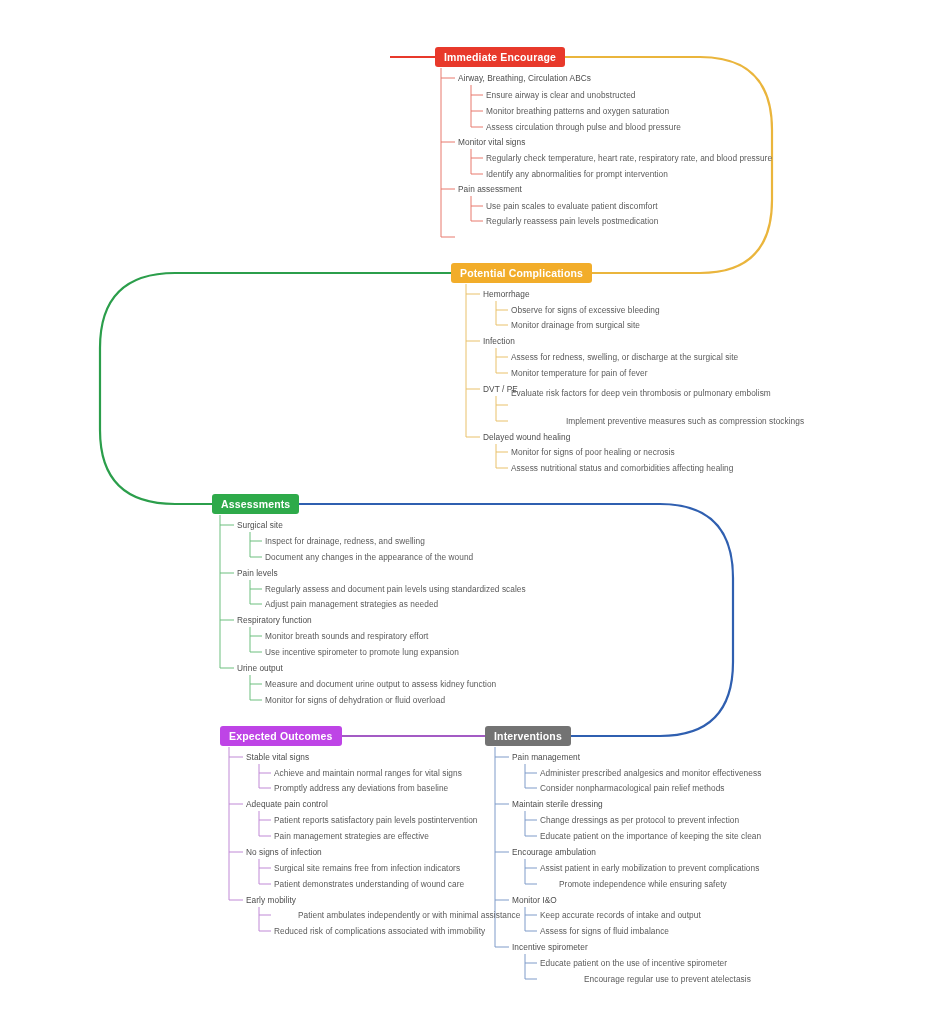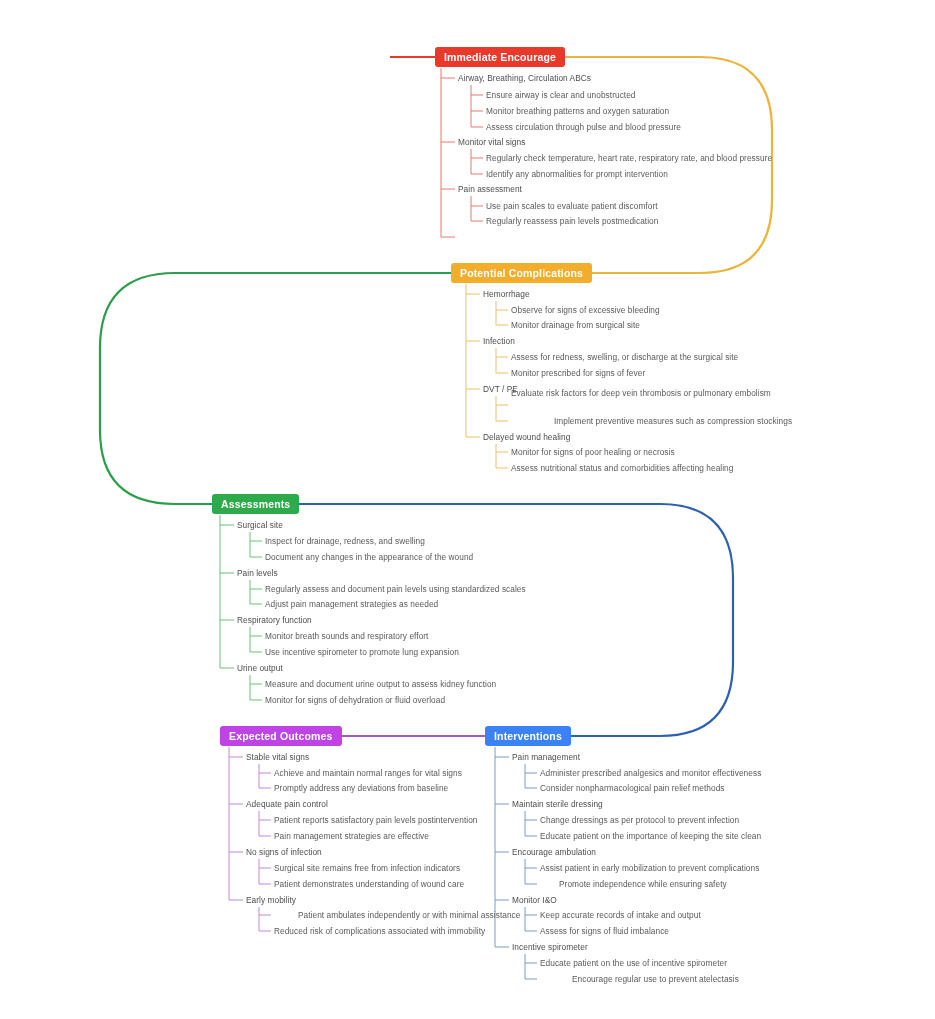--- a/index.html
+++ b/index.html
@@ -185,21 +185,21 @@
 
   <div class="chip" id="chip-0" style="left: 435px; top: 47px; background: rgb(232, 57, 43);">
     <span>Immediate Encourage</span>
   </div>
   <div class="chip" id="chip-1" style="left: 451px; top: 263px; background: rgb(242, 173, 42);">
     <span>Potential Complications</span>
   </div>
   <div class="chip" id="chip-2" style="left: 212px; top: 494px; background: rgb(46, 170, 74);">
     <span>Assessments</span>
   </div>
-  <div class="chip" id="chip-3" style="left: 485px; top: 726px; background: #3b82f6; text-align: right;">
+  <div class="chip" id="chip-3" style="left: 485px; top: 726px; background: #737373; text-align: right;">
     <span>Interventions</span>
   </div>
   <div class="chip" id="chip-4" style="left: 220px; top: 726px; background: rgb(190, 68, 230);">
     <span>Expected Outcomes</span>
   </div>
 
   <div id="labels">
       <div class="topic" style="left: 458px; top: 73px;">Airway, Breathing, Circulation ABCs</div>
       <div class="subtopic" style="left: 486px; top: 90px;">Ensure airway is clear and unobstructed</div>
       <div class="subtopic" style="left: 486px; top: 106px;">Monitor breathing patterns and oxygen saturation</div>
@@ -208,24 +208,24 @@
       <div class="subtopic" style="left: 486px; top: 153px;">Regularly check temperature, heart rate, respiratory rate, and blood pressure</div>
       <div class="subtopic" style="left: 486px; top: 169px;">Identify any abnormalities for prompt intervention</div>
       <div class="topic" style="left: 458px; top: 184px;">Pain assessment</div>
       <div class="subtopic" style="left: 486px; top: 201px;">Use pain scales to evaluate patient discomfort</div>
       <div class="subtopic" style="left: 486px; top: 216px;">Regularly reassess pain levels postmedication</div>
       <div class="topic" style="left: 483px; top: 289px;">Hemorrhage</div>
       <div class="subtopic" style="left: 511px; top: 305px;">Observe for signs of excessive bleeding</div>
       <div class="subtopic" style="left: 511px; top: 320px;">Monitor drainage from surgical site</div>
       <div class="topic" style="left: 483px; top: 336px;">Infection</div>
       <div class="subtopic" style="left: 511px; top: 352px;">Assess for redness, swelling, or discharge at the surgical site</div>
-      <div class="subtopic" style="left: 511px; top: 368px;">Monitor prescribed for signs of fever</div>
+      <div class="subtopic" style="left: 511px; top: 368px;">Monitor temperature for pain of fever</div>
       <div class="topic" style="left: 483px; top: 384px;">DVT / PE</div>
       <div class="subtopic" style="left: 511px; top: 388px;">Evaluate risk factors for deep vein thrombosis or pulmonary embolism</div>
-      <div class="subtopic" style="left: 506px; top: 416px; padding-left: 48px;">Implement preventive measures such as compression stockings</div>
+      <div class="subtopic" style="left: 518px; top: 416px; padding-left: 48px;">Implement preventive measures such as compression stockings</div>
       <div class="topic" style="left: 483px; top: 432px;">Delayed wound healing</div>
       <div class="subtopic" style="left: 511px; top: 447px;">Monitor for signs of poor healing or necrosis</div>
       <div class="subtopic" style="left: 511px; top: 463px;">Assess nutritional status and comorbidities affecting healing</div>
       <div class="topic" style="left: 237px; top: 520px;">Surgical site</div>
       <div class="subtopic" style="left: 265px; top: 536px;">Inspect for drainage, redness, and swelling</div>
       <div class="subtopic" style="left: 265px; top: 552px;">Document any changes in the appearance of the wound</div>
       <div class="topic" style="left: 237px; top: 568px;">Pain levels</div>
       <div class="subtopic" style="left: 265px; top: 584px;">Regularly assess and document pain levels using standardized scales</div>
       <div class="subtopic" style="left: 265px; top: 599px;">Adjust pain management strategies as needed</div>
       <div class="topic" style="left: 237px; top: 615px;">Respiratory function</div>
@@ -241,21 +241,21 @@
       <div class="subtopic" style="left: 540px; top: 815px;">Change dressings as per protocol to prevent infection</div>
       <div class="subtopic" style="left: 540px; top: 831px;">Educate patient on the importance of keeping the site clean</div>
       <div class="topic" style="left: 512px; top: 847px;">Encourage ambulation</div>
       <div class="subtopic" style="left: 540px; top: 863px;">Assist patient in early mobilization to prevent complications</div>
       <div class="subtopic" style="left: 523px; top: 879px; margin-left: 36px;">Promote independence while ensuring safety</div>
       <div class="topic" style="left: 512px; top: 895px;">Monitor I&amp;O</div>
       <div class="subtopic" style="left: 540px; top: 910px;">Keep accurate records of intake and output</div>
       <div class="subtopic" style="left: 540px; top: 926px;">Assess for signs of fluid imbalance</div>
       <div class="topic" style="left: 512px; top: 942px;">Incentive spirometer</div>
       <div class="subtopic" style="left: 540px; top: 958px;">Educate patient on the use of incentive spirometer</div>
-      <div class="subtopic" style="left: 528px; top: 974px; padding-left: 44px;">Encourage regular use to prevent atelectasis</div>
+      <div class="subtopic" style="left: 540px; top: 974px; padding-left: 44px;">Encourage regular use to prevent atelectasis</div>
       <div class="topic" style="left: 246px; top: 752px;">Stable vital signs</div>
       <div class="subtopic" style="left: 274px; top: 768px;">Achieve and maintain normal ranges for vital signs</div>
       <div class="subtopic" style="left: 274px; top: 783px;">Promptly address any deviations from baseline</div>
       <div class="topic" style="left: 246px; top: 799px;">Adequate pain control</div>
       <div class="subtopic" style="left: 274px; top: 815px;">Patient reports satisfactory pain levels postintervention</div>
       <div class="subtopic" style="left: 274px; top: 831px;">Pain management strategies are effective</div>
       <div class="topic" style="left: 246px; top: 847px;">No signs of infection</div>
       <div class="subtopic" style="left: 274px; top: 863px;">Surgical site remains free from infection indicators</div>
       <div class="subtopic" style="left: 274px; top: 879px;">Patient demonstrates understanding of wound care</div>
       <div class="topic" style="left: 246px; top: 895px;">Early mobility</div>

